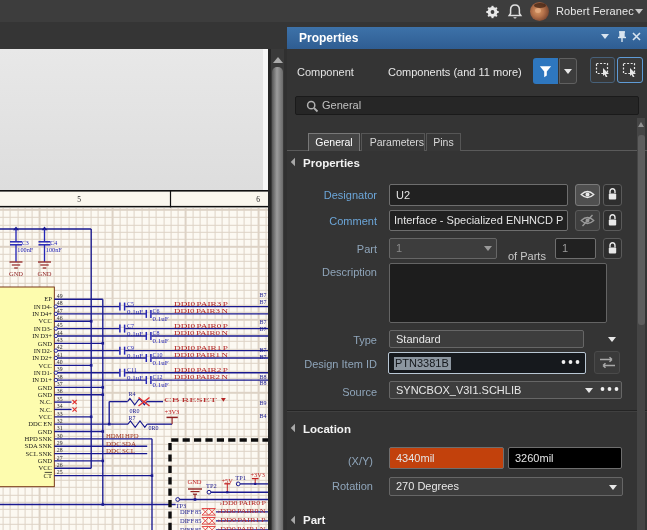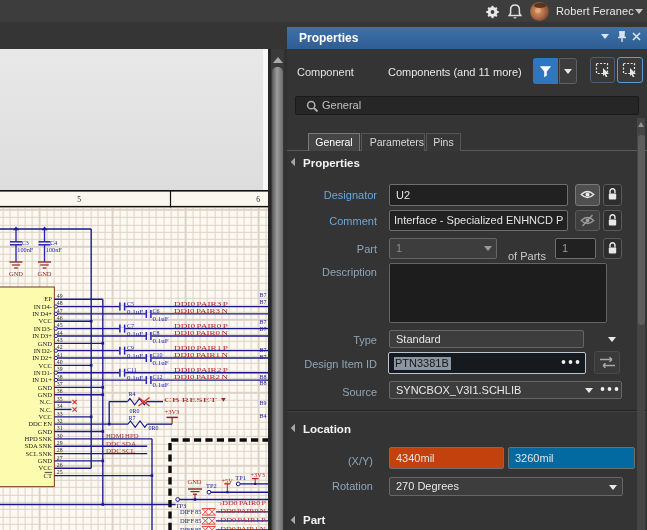--- a/index.html
+++ b/index.html
@@ -433,21 +433,21 @@
       </g>
     </svg>
 
 <div class="abs" style="left:287px;top:410px;width:360px;height:1px;background:#242424"></div>
 <div class="abs" style="left:287px;top:411px;width:360px;height:1px;background:#404040"></div>
 
 <div class="tri" style="left:292px;top:425px"></div>
 <div class="hdr" style="left:303px;top:423px">Location</div>
 <div class="lbl" style="left:273px;top:455px;width:100px">(X/Y)</div>
 <div class="inp" style="left:389px;top:446.5px;width:115px;height:22px;line-height:21px;background:#c2410c">4340mil</div>
-<div class="inp" style="left:508px;top:446.5px;width:127px;height:22px;line-height:21px;background:#0369a1">3260mil</div>
+<div class="inp" style="left:508px;top:446.5px;width:114px;height:22px;line-height:21px;background:#000000">3260mil</div>
 <div class="lbl" style="left:273px;top:479.5px;width:100px">Rotation</div>
 <div class="dd" style="left:389px;top:477px;width:234px;height:18.5px;line-height:17.5px">270 Degrees</div>
 <div class="caret" style="left:609px;top:484.5px"></div>
 
 <div class="tri" style="left:292px;top:517px"></div>
 <div class="hdr" style="left:303px;top:514px">Part</div>
 
 <div class="abs" style="left:637px;top:118px;width:8px;height:412px;background:#454545"></div>
 <div class="abs" style="left:638px;top:122px;width:0;height:0;border-left:3.5px solid transparent;border-right:3.5px solid transparent;border-bottom:5px solid #909090"></div>
 <div class="abs" style="left:637.5px;top:135px;width:7px;height:190px;background:#5d5d5d;border-radius:3px"></div>

